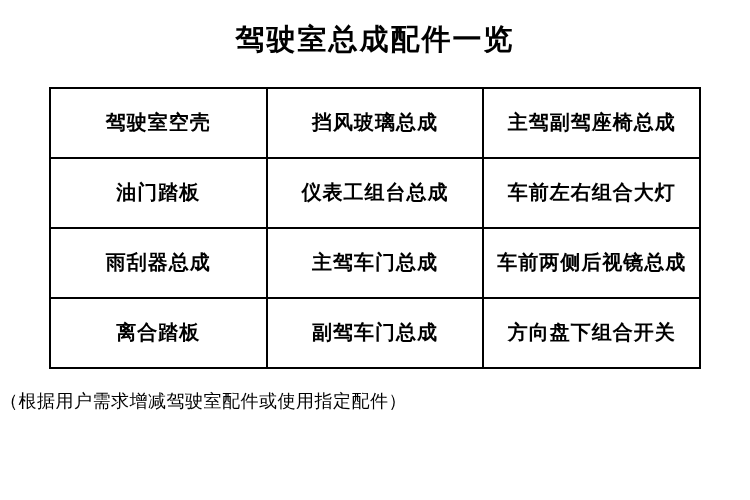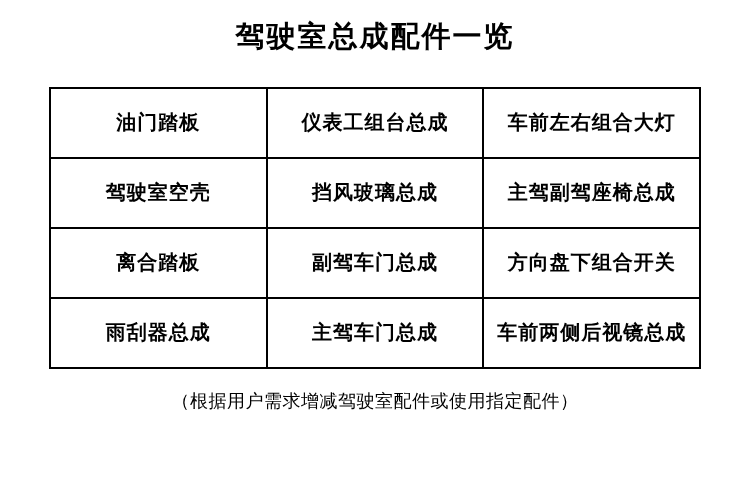--- a/index.html
+++ b/index.html
@@ -21,21 +21,20 @@
     box-sizing: border-box;
   }
   .title {
     text-align: center;
     font-size: 29px;
     font-weight: bold;
     letter-spacing: 2px;
     margin-top: 22px;
     margin-bottom: 12px;
     line-height: 1.2;
-    font-family: Liberation Mono, monospace;
   }
   .table-wrap {
     margin: 30px auto 0 auto;
     width: 652px;
   }
   table.parts {
     border-collapse: collapse;
     width: 100%;
     table-layout: fixed;
   }
@@ -48,55 +47,55 @@
     font-weight: bold;
     letter-spacing: 1px;
     padding: 0 4px;
   }
   table.parts td.footer-cell {
     font-size: 21px;
     height: 58px;
     letter-spacing: 2px;
   }
   .note {
-    text-align: center;
+    text-align: left;
     font-size: 18px;
     margin-top: 20px;
     letter-spacing: 0.5px;
   }
 </style>
 </head>
 <body>
 
 <div class="page">
 
   <div class="title">驾驶室总成配件一览</div>
 
   <div class="table-wrap">
     <table class="parts">
       <tbody>
         <tr>
+          <td>驾驶室空壳</td>
+          <td>挡风玻璃总成</td>
+          <td>主驾副驾座椅总成</td>
+        </tr>
+        <tr>
           <td>油门踏板</td>
           <td>仪表工组台总成</td>
           <td>车前左右组合大灯</td>
         </tr>
         <tr>
-          <td>驾驶室空壳</td>
-          <td>挡风玻璃总成</td>
-          <td>主驾副驾座椅总成</td>
+          <td>雨刮器总成</td>
+          <td>主驾车门总成</td>
+          <td>车前两侧后视镜总成</td>
         </tr>
         <tr>
           <td>离合踏板</td>
           <td>副驾车门总成</td>
           <td>方向盘下组合开关</td>
-        </tr>
-        <tr>
-          <td>雨刮器总成</td>
-          <td>主驾车门总成</td>
-          <td>车前两侧后视镜总成</td>
         </tr>
       </tbody>
     </table>
   </div>
 
   <div class="note">（根据用户需求增减驾驶室配件或使用指定配件）</div>
 
 </div>
 
 </body></html>

